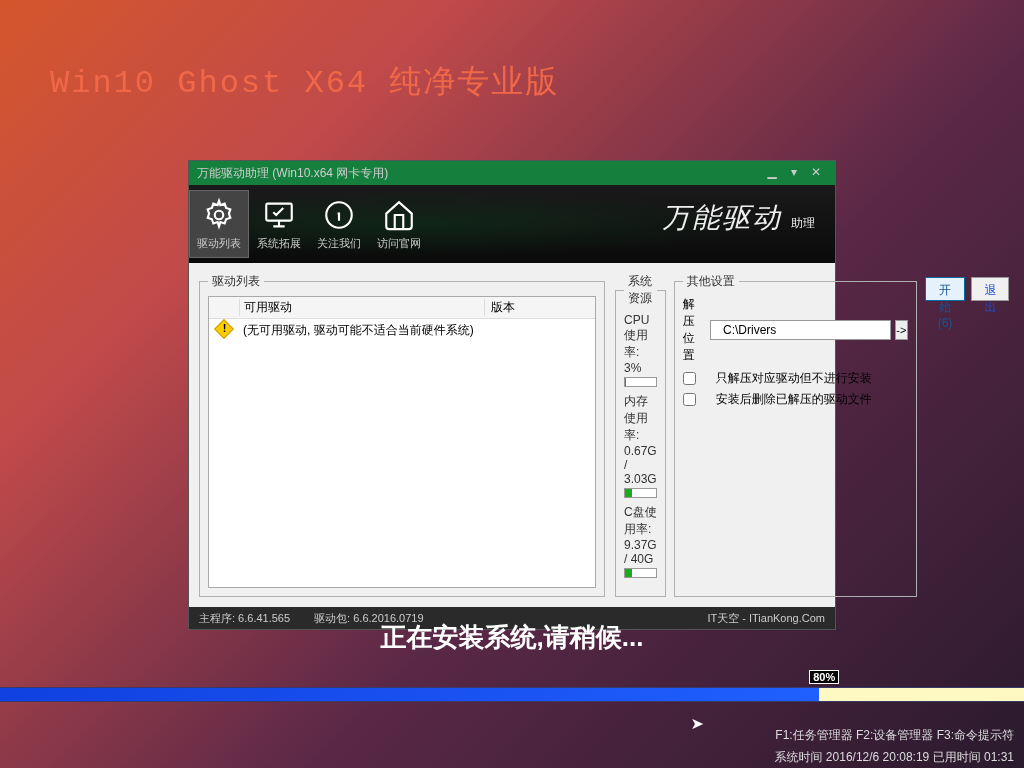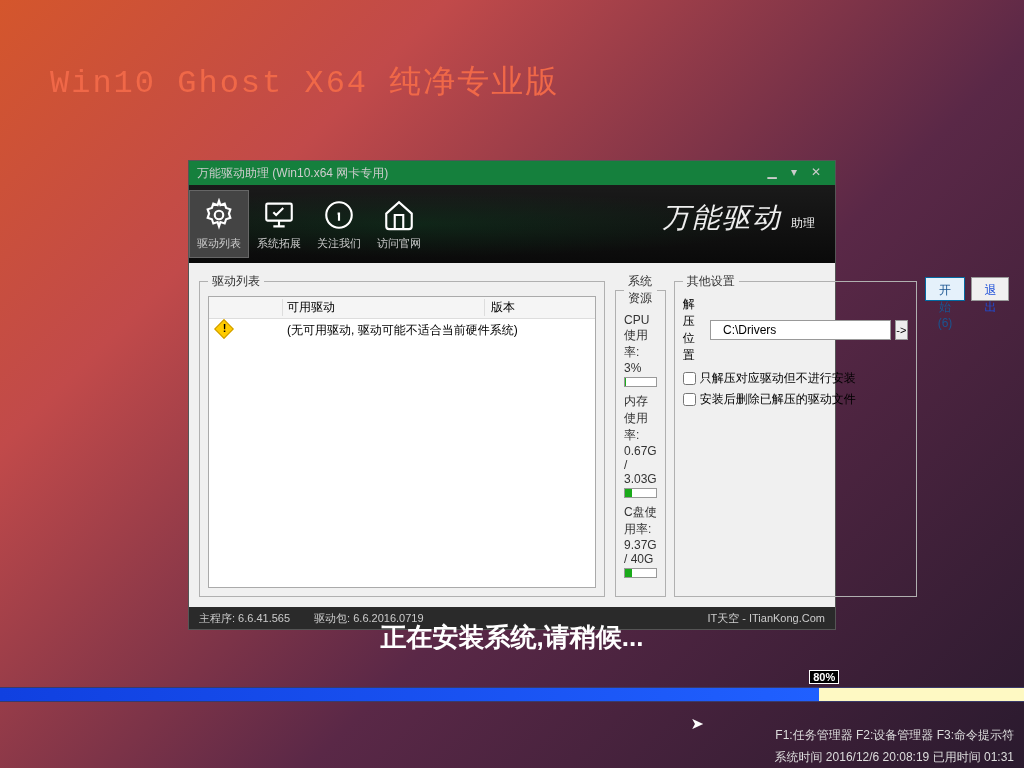--- a/index.html
+++ b/index.html
@@ -17,33 +17,33 @@
 .brand { position: absolute; right: 20px; top: 14px; color: #eee; font-size: 28px; font-family: "KaiTi", serif; font-style: italic; letter-spacing: 2px; z-index: 1; }
 .brand small { font-size: 12px; font-style: normal; letter-spacing: 0; }
 .content { background: #f0f0f0; padding: 10px; display: flex; gap: 10px; }
 .panel-left { flex: 1; }
 .panel-right { width: 210px; display: flex; flex-direction: row; gap: 8px; }
 fieldset { border: 1px solid #b0b0b0; padding: 6px 8px 8px; font-size: 12px; }
 legend { padding: 0 4px; color: #333; font-size: 12px; }
 .driver-list { border: 1px solid #aaa; background: #fff; height: 292px; }
 .driver-header { display: flex; background: #f5f5f5; border-bottom: 1px solid #ddd; height: 22px; align-items: center; font-size: 12px; }
 .driver-header-col1 { width: 30px; }
-.driver-header-col2 { flex: 1; padding-left: 4px; border-left: 1px solid #ddd; border-right: 1px solid #ddd; margin-left: 43px; }
+.driver-header-col2 { flex: 1; padding-left: 4px; border-left: 1px solid #ddd; border-right: 1px solid #ddd; }
 .driver-header-col3 { width: 110px; padding-left: 6px; }
-.driver-row { display: flex; align-items: center; height: 22px; font-size: 12px; gap: 44px; }
+.driver-row { display: flex; align-items: center; height: 22px; font-size: 12px; }
 .driver-row-icon { width: 30px; text-align: center; }
 .driver-row-text { flex: 1; padding-left: 4px; }
 .resource-row { margin-bottom: 6px; }
 .resource-label { font-size: 12px; color: #333; margin-bottom: 2px; }
 .resource-bar { height: 10px; background: #fff; border: 1px solid #999; position: relative; }
 .resource-fill { height: 100%; background: #1aaa1a; }
 .settings-row { display: flex; align-items: center; gap: 4px; margin-bottom: 6px; font-size: 12px; }
 .settings-input { flex: 1; height: 20px; border: 1px solid #999; padding: 0 12px; font-size: 12px; }
 .path-btn { width: 24px; height: 20px; border: 1px solid #999; background: #eee; font-size: 11px; cursor: pointer; }
-.check-row { display: flex; align-items: center; gap: 4px; font-size: 12px; margin-bottom: 4px; }
+.check-row { display: flex; align-items: center; gap: 20px; font-size: 12px; margin-bottom: 4px; }
 .check-row input { width: 13px; height: 13px; }
 .action-row { display: flex; justify-content: flex-end; gap: 6px; margin-top: 4px; }
 .action-btn { height: 24px; padding: 4px 12px; border: 1px solid #0369a1; background: #e5f1fb; font-size: 12px; cursor: pointer; color: #1a5490; }
 .action-btn.secondary { border-color: #999; background: #f0f0f0; color: #1d4ed8; }
 .statusbar { height: 22px; background: #2a2a2a; color: #ccc; font-size: 11px; display: flex; align-items: center; padding: 0 10px; }
 .statusbar-left, .statusbar-mid { margin-right: 24px; }
 .statusbar-right { margin-left: auto; }
 .install-msg { position: absolute; top: 620px; width: 100%; text-align: center; color: #fff; font-size: 26px; font-weight: bold; }
 .progress-outer { position: absolute; left: 0; bottom: 66px; width: 100%; height: 15px; background: #fef9c3; border-top: 1px solid #3a3a6a; border-bottom: 1px solid #3a3a6a; }
 .progress-fill { height: 100%; background: linear-gradient(to right, #1040e0, #2060ff); width: 80%; position: relative; }

